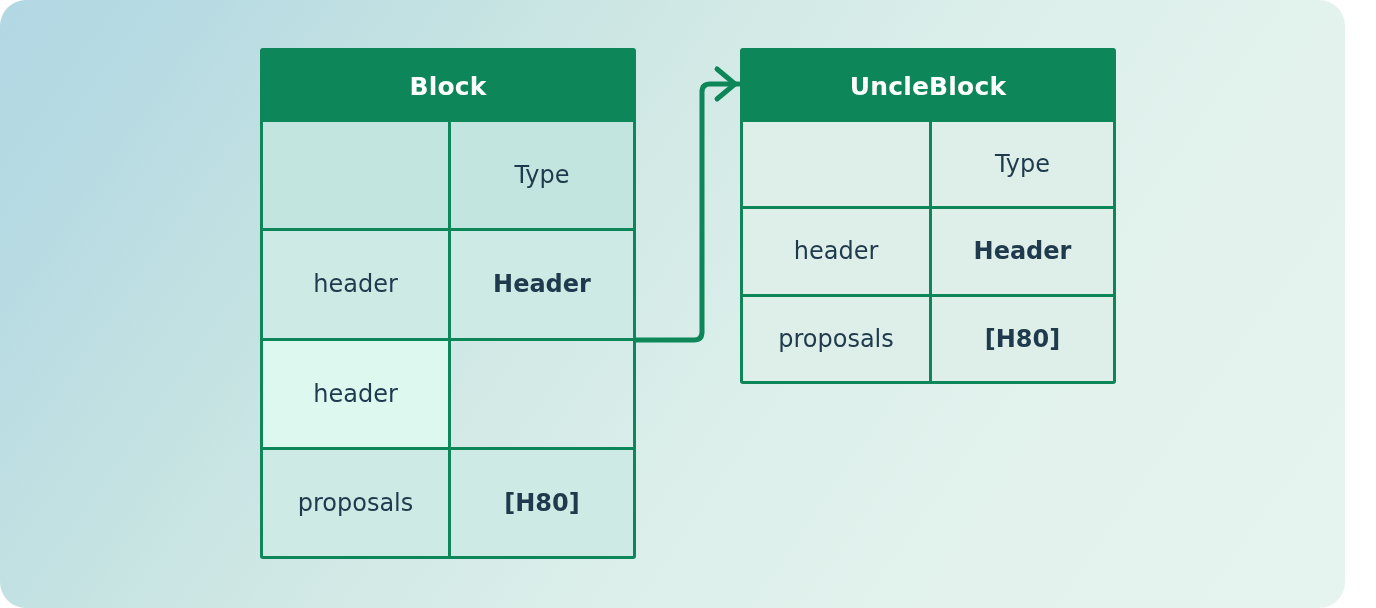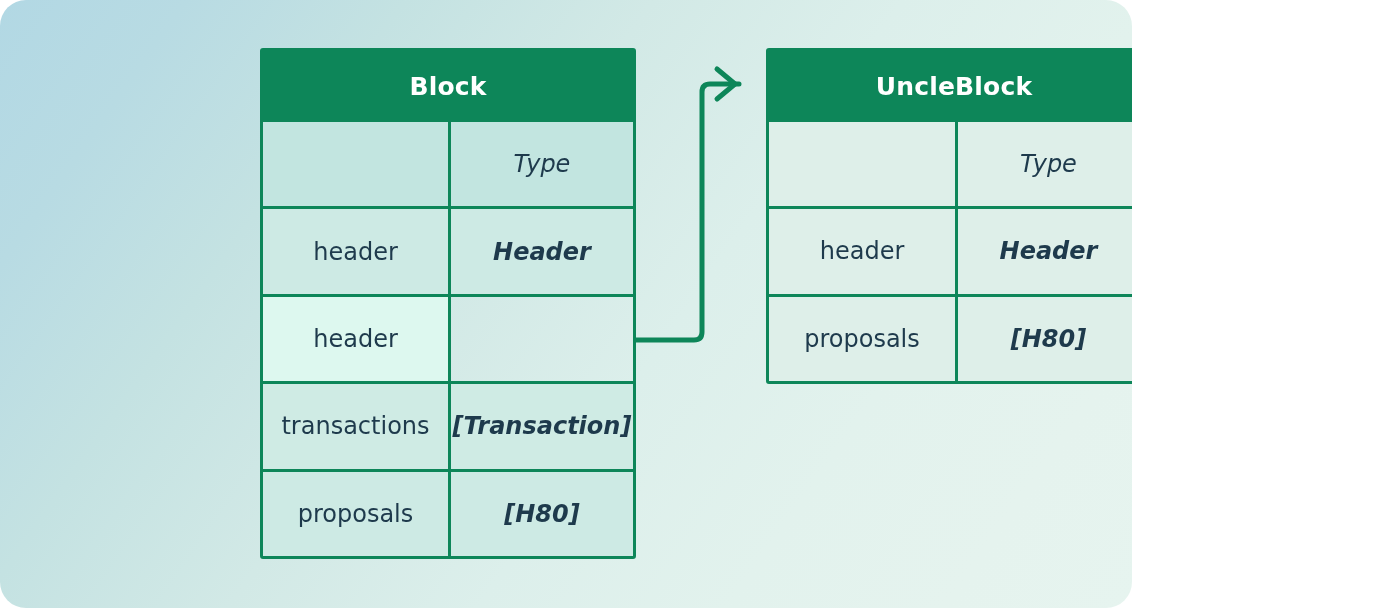--- a/index.html
+++ b/index.html
@@ -9,21 +9,21 @@
   }
   body {
     width: 1376px;
     height: 608px;
     overflow: hidden;
     font-family: "DejaVu Sans", sans-serif;
   }
 
   #canvas {
     position: relative;
-    width: 1132px;
+    width: 1345px;
     height: 608px;
     box-sizing: border-box;
     border-radius: 26px;
     overflow: hidden;
     background: linear-gradient(125deg,
         #b2d8e4 0%,
         #b8dbe3 12%,
         #c4e2e2 26%,
         #d2e9e6 42%,
         #dcefeb 58%,
@@ -81,21 +81,20 @@
     color: #1e3a4c;
     font-size: 24px;
     overflow: hidden;
     white-space: nowrap;
   }
   .cell-name {
     border-right: 3px solid #0d8659;
   }
   .cell-type {
     font-weight: bold;
-    font-style: italic;
   }
 
   
   #block-table {
     left: 260px;
     top: 48px;
     width: 376px;
     height: 511px;
   }
   #block-table .class-title { height: 71px; }
@@ -104,21 +103,21 @@
 
   
   #block-table .row-type   .cell { background: #c2e5e0; }
   #block-table .row-header .cell { background: #cdeae4; }
   #block-table .row-uncles .cell { background: #ddf8ef; }
   #block-table .row-tx     .cell { background: #cfebe4; }
   #block-table .row-props  .cell { background: #cdeae4; }
 
   
   #uncleblock-table {
-    left: 766px;
+    left: 740px;
     top: 48px;
     width: 376px;
     height: 336px;
   }
   #uncleblock-table .class-title { height: 71px; }
   #uncleblock-table .cell-name { width: 189px; }
   #uncleblock-table .cell-type { width: 181px; }
   #uncleblock-table .class-row .cell { background: #deefe9; }
 
   
@@ -147,24 +146,20 @@
 
       <div class="class-row row-header">
         <div class="cell cell-name">header</div>
         <div class="cell cell-type">Header</div>
       </div>
 
       <div class="class-row row-uncles">
         <div class="cell cell-name">header</div>
       </div>
 
-      <div class="class-row row-tx">
-        <div class="cell cell-name">transactions</div>
-        <div class="cell cell-type">[Transaction]</div>
-      </div>
 
       <div class="class-row row-props">
         <div class="cell cell-name">proposals</div>
         <div class="cell cell-type">[H80]</div>
       </div>
 
     </div>
   </div>
 
   <div class="class-table" id="uncleblock-table">

